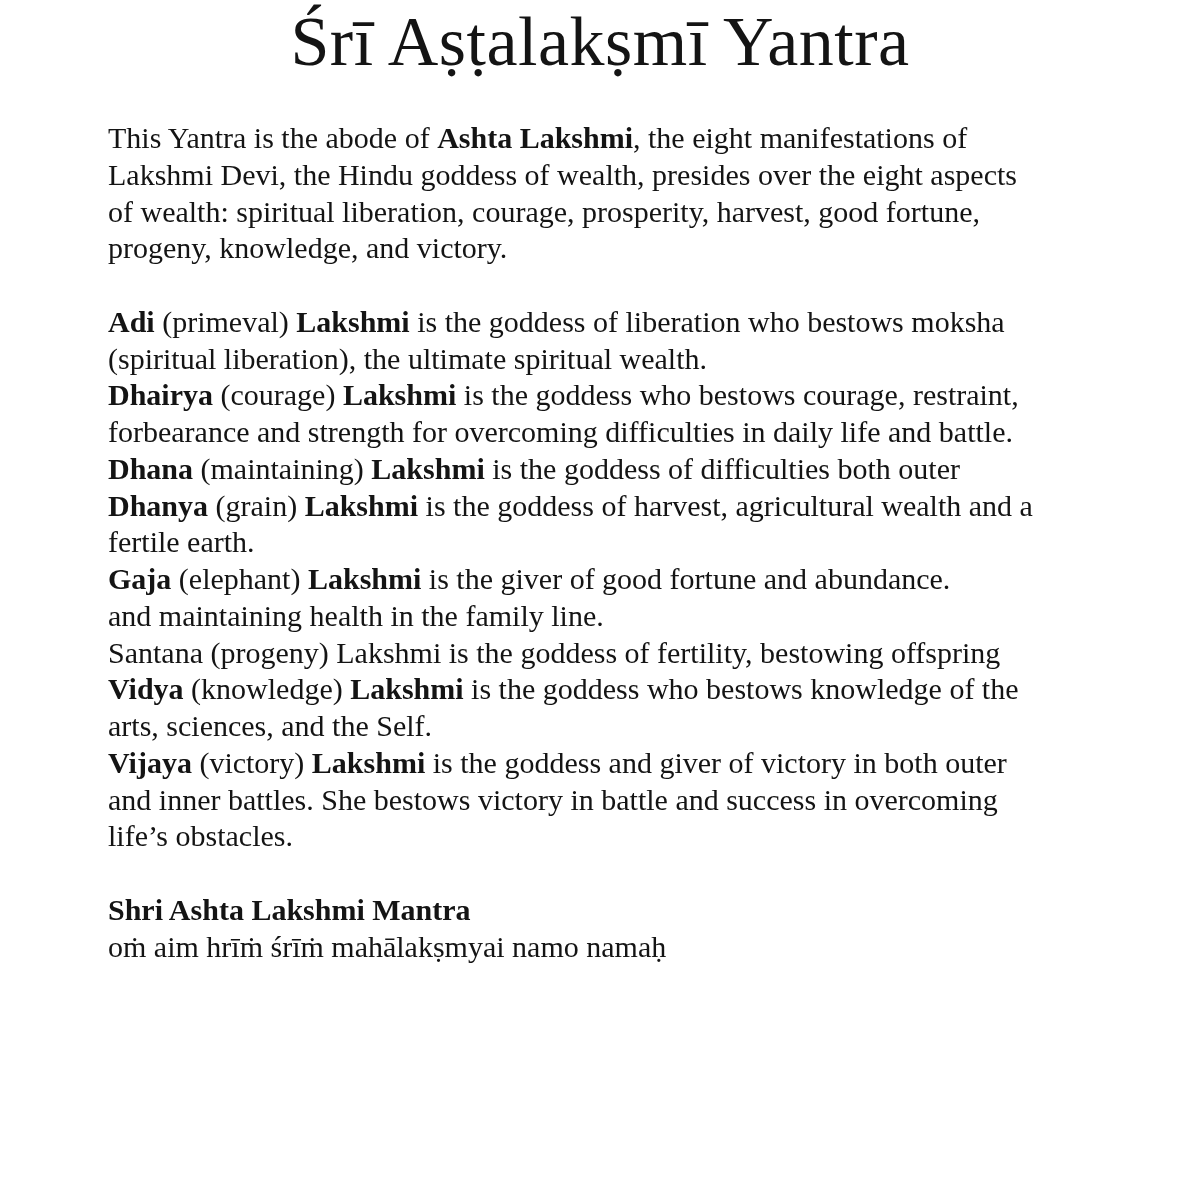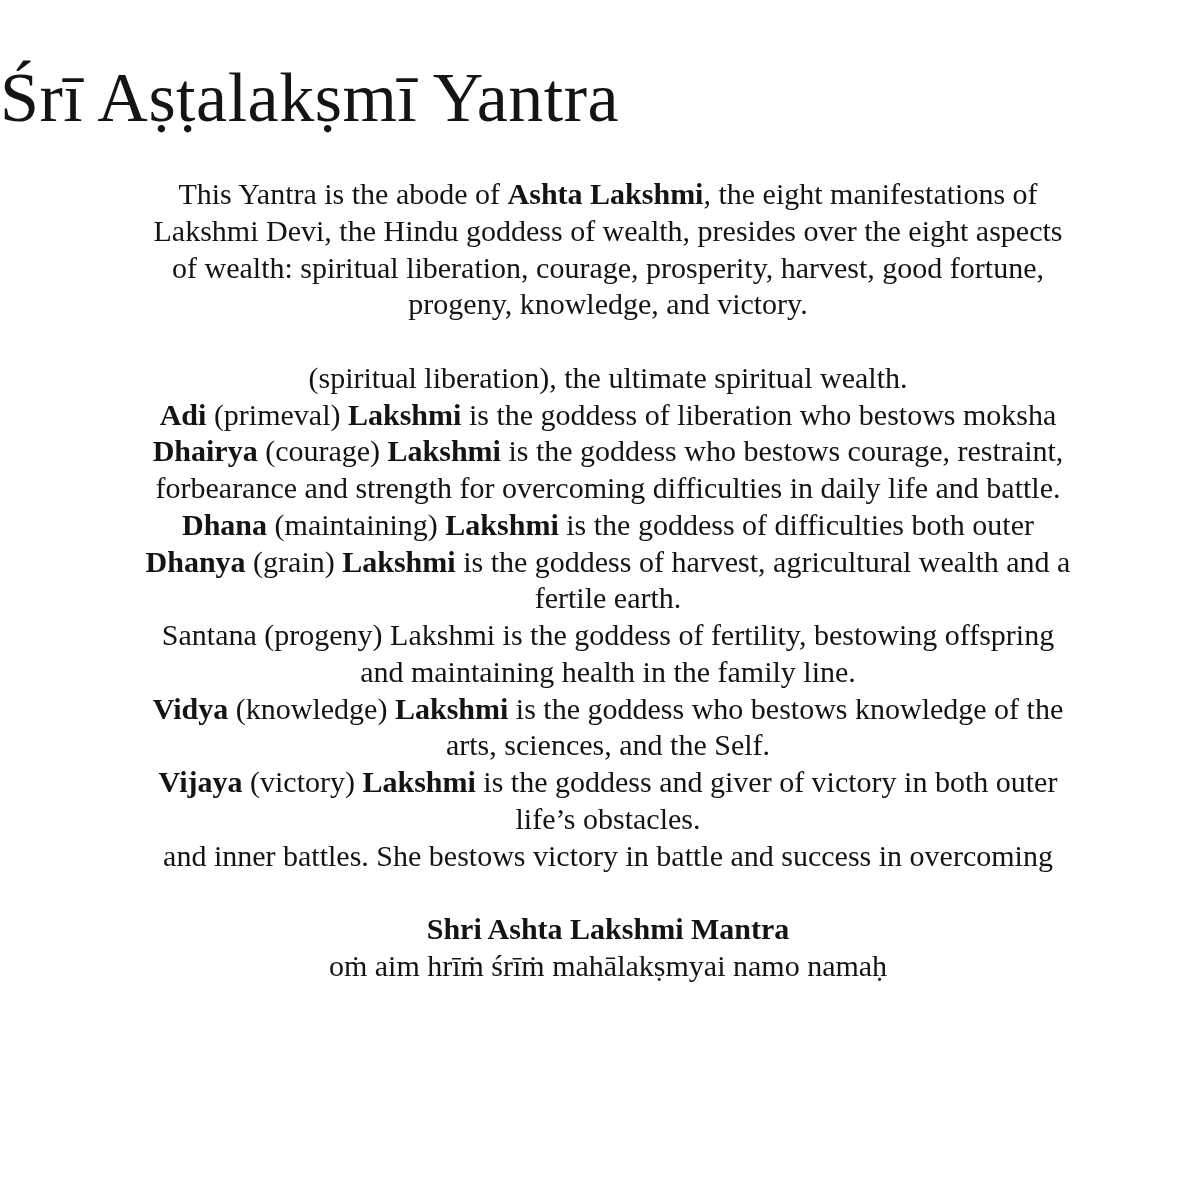--- a/index.html
+++ b/index.html
@@ -11,73 +11,73 @@
     position: relative;
     width: 1200px;
     height: 1200px;
     background: #ffffff;
     color: #141414;
     font-family: "Liberation Serif", "DejaVu Serif", serif;
     overflow: hidden;
   }
   .title {
     margin: 0;
-    padding-top: 56px;
     font-size: 70px;
     font-weight: 400;
     line-height: 1.2;
+    text-align: center;
     letter-spacing: 0.5px;
   }
   .body {
     margin-left: 108px;
     margin-top: 36px;
     width: 1000px;
     font-size: 30px;
     line-height: 36.75px;
   }
   .para + .para {
     margin-top: 36.75px;
   }
   .line {
     white-space: nowrap;
-    text-align: center;
   }
   .b {
     font-weight: bold;
   }
 </style>
 </head>
 <body>
 
 <div class="page">
   <h1 class="title">Śrī Aṣṭalakṣmī Yantra</h1>
 
   <div class="body">
     <div class="para" id="intro">
         <div class="line"><span>This Yantra is the abode of </span><span class="b">Ashta Lakshmi</span><span>, the eight manifestations of</span></div>
         <div class="line"><span>Lakshmi Devi, the Hindu goddess of wealth, presides over the eight aspects</span></div>
         <div class="line"><span>of wealth: spiritual liberation, courage, prosperity, harvest, good fortune,</span></div>
         <div class="line"><span>progeny, knowledge, and victory.</span></div>
       </div>
 
     <div class="para" id="entries">
+        <div class="line"><span class="b">Adi</span><span> (primeval) </span><span class="b">Lakshmi</span><span> is the goddess of liberation who bestows moksha</span></div>
         <div class="line"><span>(spiritual liberation), the ultimate spiritual wealth.</span></div>
-        <div class="line"><span class="b">Adi</span><span> (primeval) </span><span class="b">Lakshmi</span><span> is the goddess of liberation who bestows moksha</span></div>
         <div class="line"><span class="b">Dhairya</span><span> (courage) </span><span class="b">Lakshmi</span><span> is the goddess who bestows courage, restraint,</span></div>
         <div class="line"><span>forbearance and strength for overcoming difficulties in daily life and battle.</span></div>
         <div class="line"><span class="b">Dhana</span><span> (maintaining) </span><span class="b">Lakshmi</span><span> is the goddess of difficulties both outer</span></div>
         <div class="line"><span class="b">Dhanya</span><span> (grain) </span><span class="b">Lakshmi</span><span> is the goddess of harvest, agricultural wealth and a</span></div>
         <div class="line"><span>fertile earth.</span></div>
+        <div class="line"><span class="b">Gaja</span><span> (elephant) </span><span class="b">Lakshmi</span><span> is the giver of good fortune and abundance.</span></div>
+        <div class="line"><span>and maintaining health in the family line.</span></div>
         <div class="line"><span>Santana (progeny) Lakshmi is the goddess of fertility, bestowing offspring</span></div>
-        <div class="line"><span>and maintaining health in the family line.</span></div>
         <div class="line"><span class="b">Vidya</span><span> (knowledge) </span><span class="b">Lakshmi</span><span> is the goddess who bestows knowledge of the</span></div>
         <div class="line"><span>arts, sciences, and the Self.</span></div>
         <div class="line"><span class="b">Vijaya</span><span> (victory) </span><span class="b">Lakshmi</span><span> is the goddess and giver of victory in both outer</span></div>
+        <div class="line"><span>and inner battles. She bestows victory in battle and success in overcoming</span></div>
         <div class="line"><span>life’s obstacles.</span></div>
-        <div class="line"><span>and inner battles. She bestows victory in battle and success in overcoming</span></div>
       </div>
 
     <div class="para">
       <div class="line b">Shri Ashta Lakshmi Mantra</div>
       <div class="line">oṁ aim hrīṁ śrīṁ mahālakṣmyai namo namaḥ</div>
     </div>
   </div>
 </div>
 
 </body></html>

